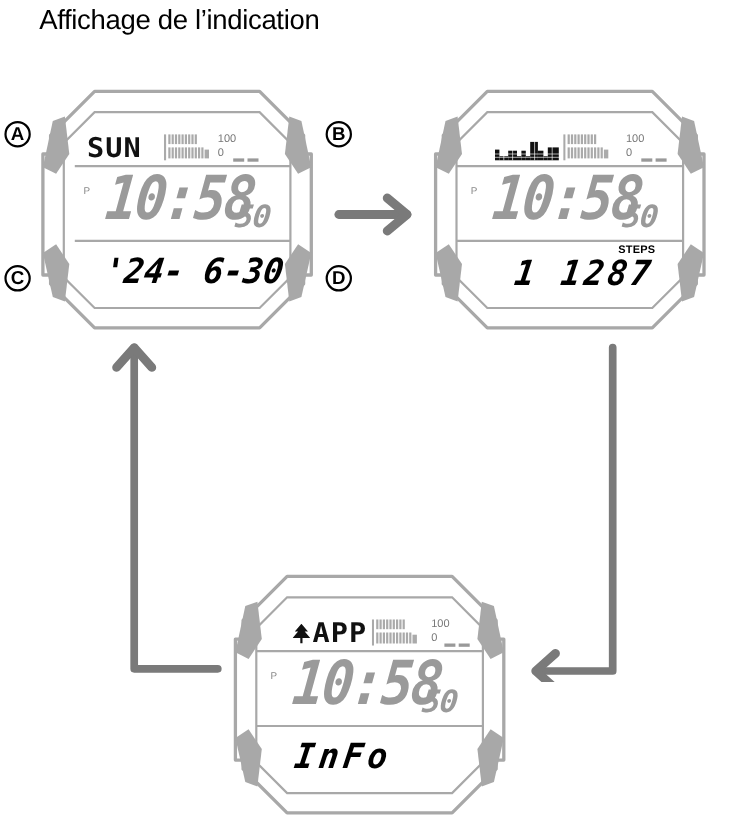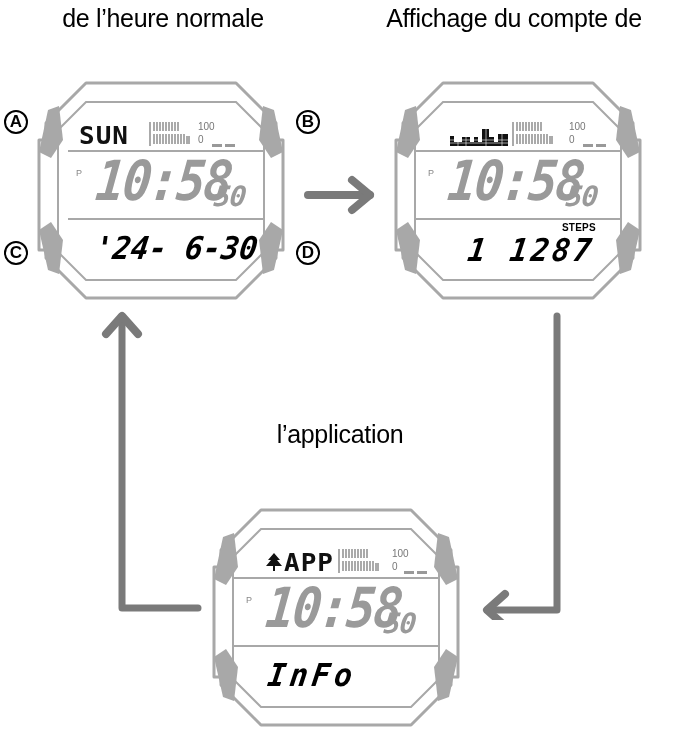--- a/index.html
+++ b/index.html
@@ -31,27 +31,25 @@
   .steps-label { position: absolute; font-size: 10px; font-weight: bold; letter-spacing: 0.2px; }
   .btn-label { position: absolute; width: 24px; height: 24px; border: 2px solid #000; border-radius: 50%;
                box-sizing: border-box; text-align: center; font-weight: bold; font-size: 17px;
                line-height: 20px; background: #fff; }
   .arrow { position: absolute; }
 </style>
 </head>
 <body>
 
 <div class="caption" style="left:0px; top:4px; width:326px;">
-  <span>de l’heure normale</span>
+  <span>Affichage de l’indication</span>
 </div>
 <div class="caption" style="left:352px; top:4px; width:324px;">
-  <span>Affichage du compte de</span>
 </div>
 <div class="caption" style="left:170px; top:420px; width:340px;">
-  <span>l’application</span>
 </div>
 
 <div class="btn-label" style="left:4px; top:110px;">A</div>
 <div class="btn-label" style="left:296px; top:110px;">B</div>
 <div class="btn-label" style="left:4px; top:241px;">C</div>
 <div class="btn-label" style="left:296px; top:241px;">D</div>
 
 <div class="watch" style="left:31px; top:80px;">
   <svg class="case" width="260" height="220" viewBox="0 0 260 220">
 
@@ -190,21 +188,21 @@
 <svg class="arrow" style="left:475px; top:310px;" width="100" height="310">
   <polyline points="82,6 82,300 14,300" fill="none" stroke="#7a7a7a" stroke-width="7" stroke-linecap="round" stroke-linejoin="round"></polyline>
   <polyline points="30,284 12,300 30,316" fill="none" stroke="#7a7a7a" stroke-width="8" stroke-linecap="round" stroke-linejoin="round"></polyline>
 </svg>
 
 <svg class="arrow" style="left:100px; top:306px;" width="110" height="310">
   <polyline points="98,302 22,302 22,10" fill="none" stroke="#7a7a7a" stroke-width="7" stroke-linecap="round" stroke-linejoin="round"></polyline>
   <polyline points="6,28 22,10 38,28" fill="none" stroke="#7a7a7a" stroke-width="8" stroke-linecap="round" stroke-linejoin="round"></polyline>
 </svg>
 
-<div class="watch" style="left:206px; top:507px;">
+<div class="watch" style="left:206px; top:521px;">
   <svg class="case" width="260" height="220" viewBox="0 0 260 220">
     <polygon points="55,3 205,3 245,43 245,60 252,60 252,170 245,170 245,178 205,218 55,218 15,178 15,170 8,170 8,60 15,60 15,43" fill="#fff" stroke="#a8a8a8" stroke-width="3" stroke-linejoin="round"></polygon>
     <polygon points="55,22 205,22 233,50 233,172 205,200 55,200 27,172 27,50" fill="#fff" stroke="#a8a8a8" stroke-width="2"></polygon>
     <line x1="27" y1="71" x2="233" y2="71" stroke="#a8a8a8" stroke-width="2"></line>
     <line x1="27" y1="139" x2="233" y2="139" stroke="#a8a8a8" stroke-width="2"></line>
     <path d="M17,30 L28,26 L32,60 L20,78 L8,72 Z" fill="#a8a8a8"></path>
     <path d="M243,30 L232,26 L228,60 L240,78 L252,72 Z" fill="#a8a8a8"></path>
     <path d="M8,150 L20,142 L32,160 L28,194 L17,190 Z" fill="#a8a8a8"></path>
     <path d="M252,150 L240,142 L228,160 L232,194 L243,190 Z" fill="#a8a8a8"></path>
   </svg>

